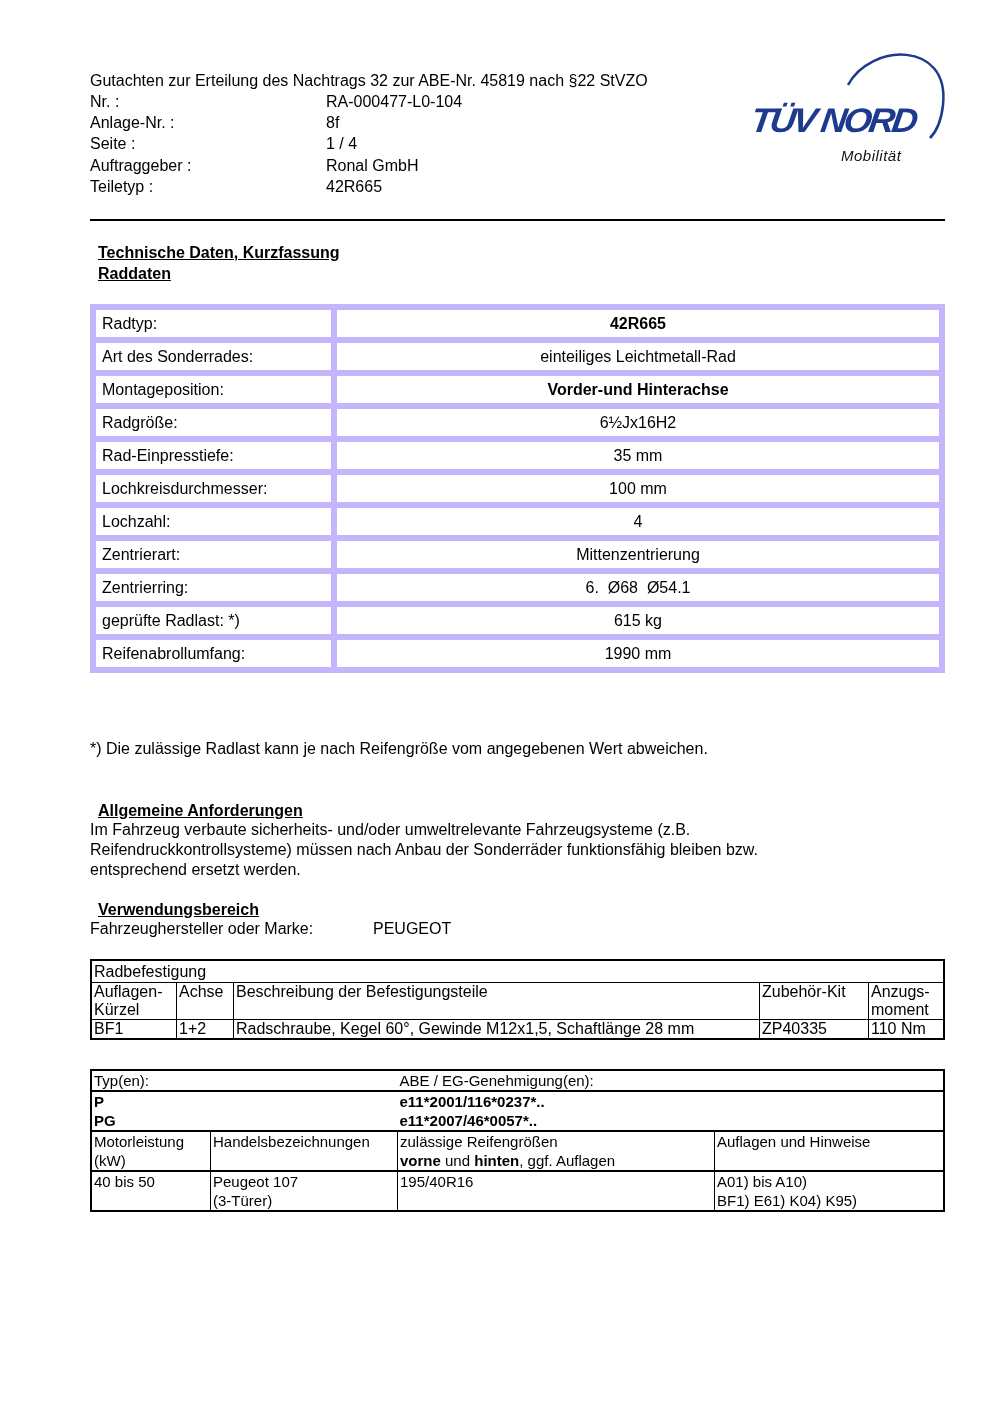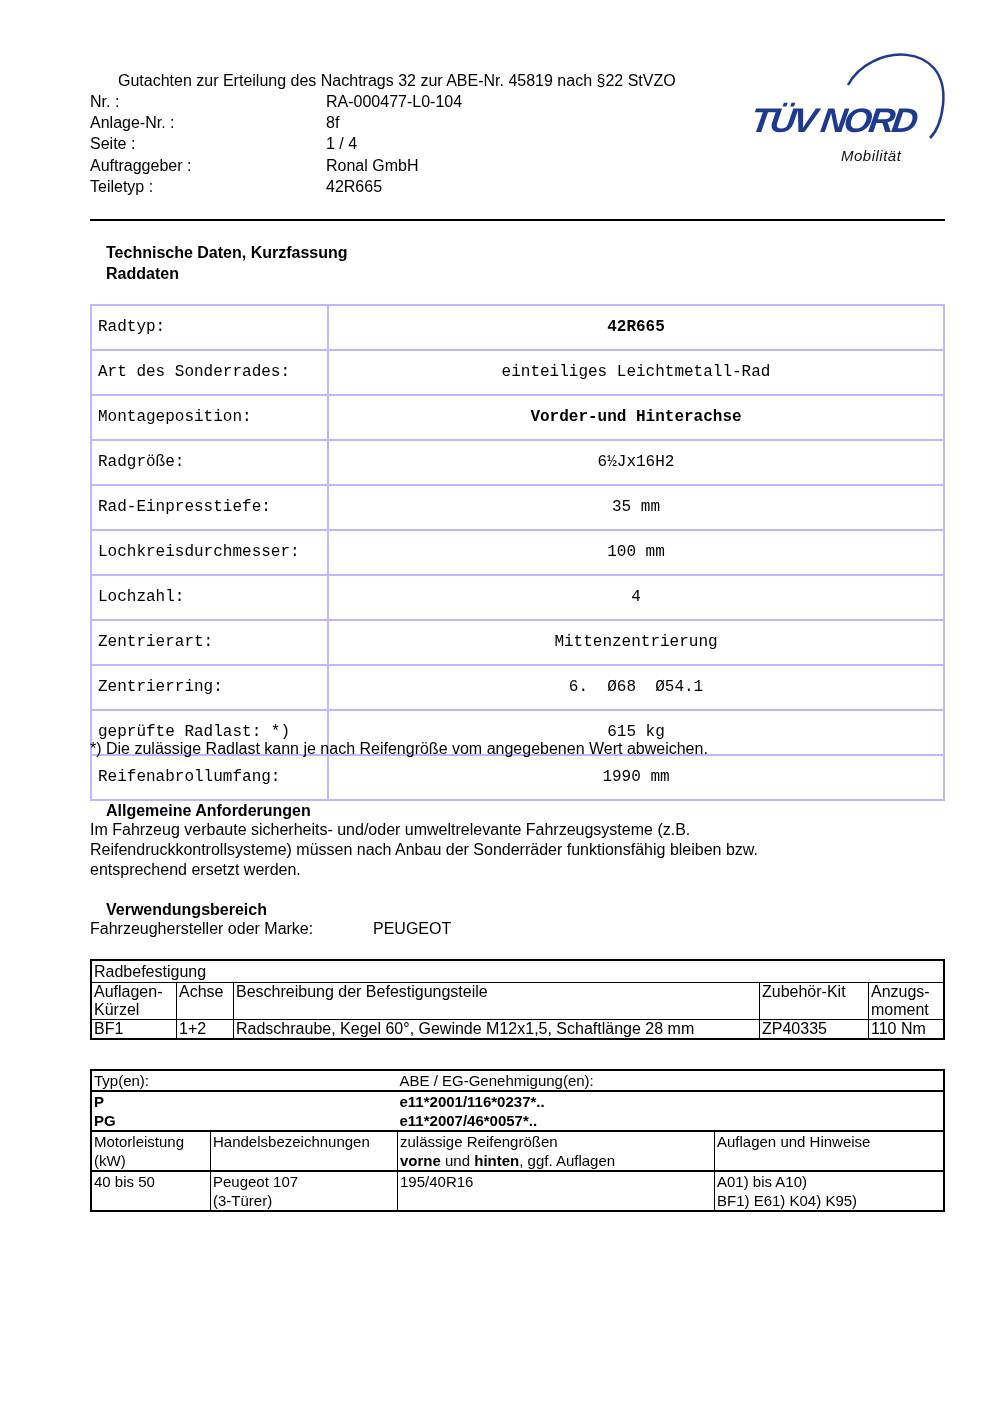--- a/index.html
+++ b/index.html
@@ -12,21 +12,21 @@
       height: 1404px;
       position: relative;
       font-family: "Liberation Sans", sans-serif;
       color: #000;
       font-size: 16px;
       overflow: hidden;
     }
     .abs { position: absolute; }
 
     
-    .hdr-title { left: 90px; top: 70px; font-size: 16px; line-height: 21px; white-space: nowrap; margin-left: 28px; }
+    .hdr-title { left: 90px; top: 70px; font-size: 16px; line-height: 21px; white-space: nowrap; }
     .hdr-row { left: 90px; font-size: 16px; line-height: 21px; white-space: nowrap; }
     .hdr-row .k { display: inline-block; width: 236px; }
     .hdr-row .v { display: inline-block; }
 
     
     .logo { left: 745px; top: 45px; width: 205px; height: 130px; }
     .logo-text {
       position: absolute; left: 6px; top: 55px;
       font-family: "Liberation Sans", sans-serif;
       font-weight: bold; font-style: italic;
@@ -37,32 +37,31 @@
     }
     .logo-sub {
       position: absolute; left: 96px; top: 102px;
       font-style: italic; font-size: 15px; color: #111;
       letter-spacing: 0.5px;
       text-align: right;
     }
 
     .rule { left: 90px; top: 219px; width: 855px; height: 2px; background: #000; }
 
-    .sec-title { font-weight: bold; font-size: 16px; line-height: 21px; left: 106px; white-space: nowrap; }
+    .sec-title { font-weight: bold; text-decoration: underline; font-size: 16px; line-height: 21px; left: 98px; white-space: nowrap; }
 
     
     table { border-collapse: collapse; }
     .wheel-tbl { left: 90px; top: 304px; width: 855px; }
     .wheel-tbl td {
-      border: 2px solid #c4b5fd;
+      border: 6px solid #c4b5fd;
       height: 27px;
-      padding: 8px 6px;
+      padding: 0 6px;
       font-size: 16px;
       line-height: 27px;
-      font-family: Liberation Mono, monospace;
     }
     .wheel-tbl td.lbl { width: 223px; text-align: left; }
     .wheel-tbl td.val { text-align: center; }
     .wheel-tbl td.bold { font-weight: bold; }
     .footnote { left: 90px; top: 740px; font-size: 16px; line-height: 18px; white-space: nowrap; }
 
     .para { left: 90px; font-size: 16px; line-height: 20px; width: 800px; }
 
     
     .bef-tbl { left: 90px; top: 959px; width: 855px; }

